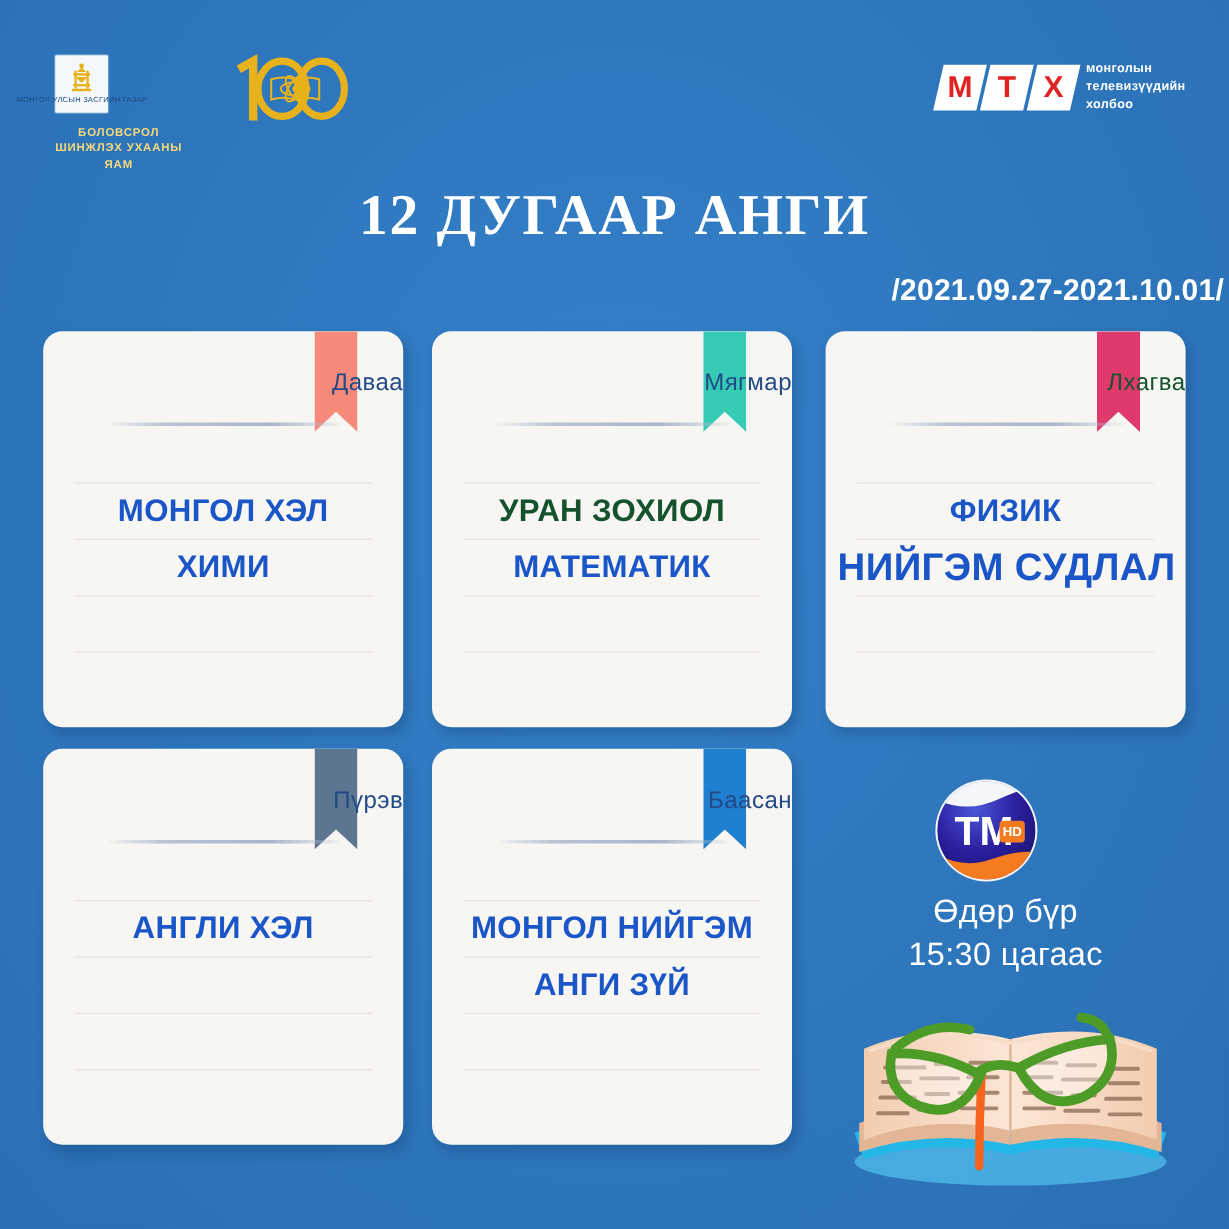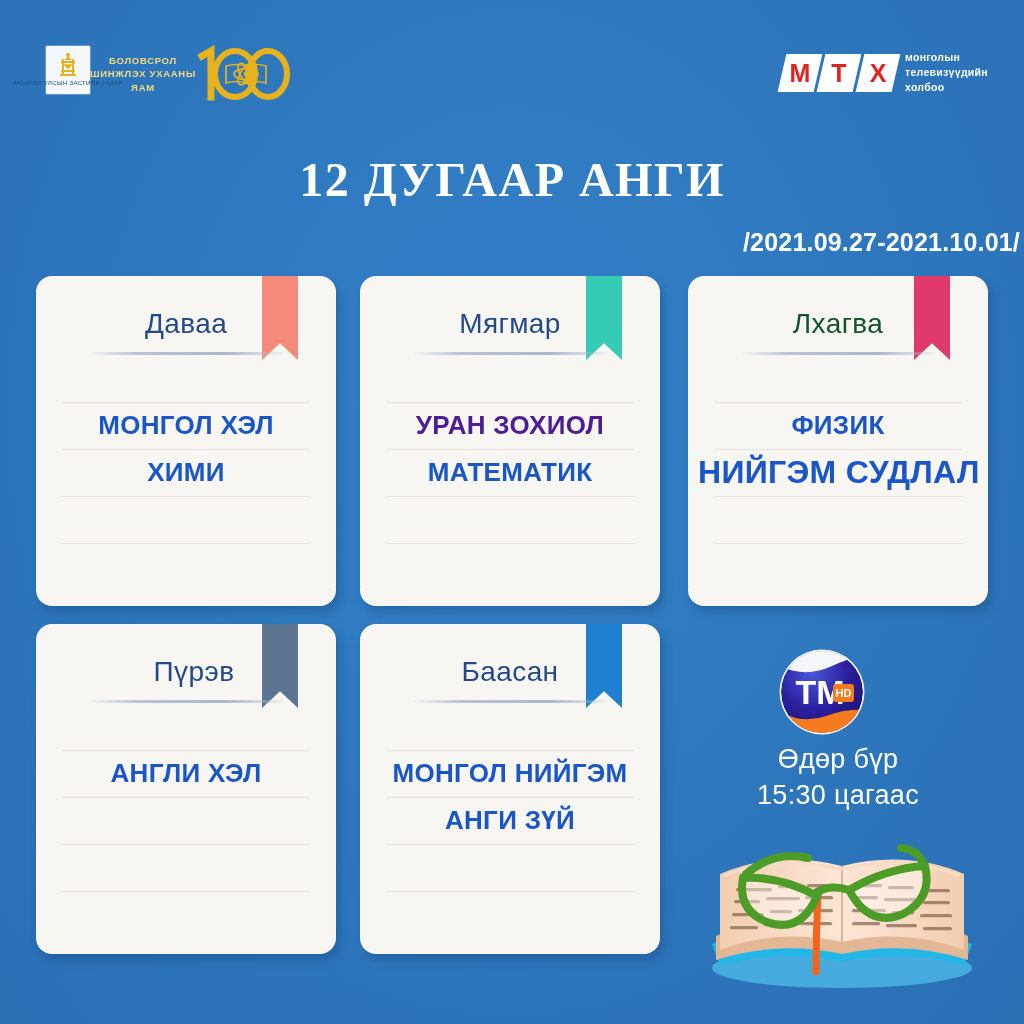--- a/index.html
+++ b/index.html
@@ -6,21 +6,21 @@
   body{
     width:1024px;height:1024px;overflow:hidden;
     background:#2e77bd;
     font-family:"Liberation Sans","DejaVu Sans",sans-serif;
     position:relative;
   }
   .stage{position:absolute;inset:0;width:1024px;height:1024px;
     background:radial-gradient(ellipse at 50% 40%, #3480c9 0%, #2e77bd 55%, #2a6fb4 100%);}
 
   
-  .hdr-left{position:absolute;left:46px;top:46px;display:flex;align-items:flex-end;}
+  .hdr-left{position:absolute;left:46px;top:46px;display:flex;align-items:flex-start;gap:10px;flex-direction:column;}
   .minemblem{width:44px;height:48px;background:#f4f7fb;border-radius:1px;
     display:flex;flex-direction:column;align-items:center;justify-content:center;gap:2px;
     box-shadow:0 0 0 1px rgba(255,255,255,.25);}
   .soyombo{width:20px;height:26px;position:relative;}
   .soyombo i{position:absolute;background:#e8b21c;}
   .s-top{left:8px;top:0;width:4px;height:4px;border-radius:50%;}
   .s-fire{left:6px;top:3px;width:8px;height:4px;clip-path:polygon(50% 0,100% 100%,0 100%);}
   .s-bar1{left:3px;top:8px;width:14px;height:2px;}
   .s-tri{left:5px;top:11px;width:10px;height:5px;clip-path:polygon(50% 100%,100% 0,0 0);}
   .s-bar2{left:3px;top:17px;width:14px;height:2px;}
@@ -56,22 +56,22 @@
   .card.c3{left:688px;top:276px;width:300px;}
   .card.c4{left:36px;top:624px;}
   .card.c5{left:360px;top:624px;}
 
   .ribbon{position:absolute;top:0;width:36px;height:84px;}
   .ribbon .body{position:absolute;inset:0;
     clip-path:polygon(0 0,100% 0,100% 100%,50% 80%,0 100%);}
   .c1 .ribbon{right:38px;} .c2 .ribbon{right:38px;} .c3 .ribbon{right:38px;}
   .c4 .ribbon{right:38px;} .c5 .ribbon{right:38px;}
 
-  .dayname{position:absolute;left:0;right:0;top:32px;text-align:center;
-    color:#234a86;font-size:28px;letter-spacing:.4px;}
+  .dayname{position:absolute;left:0;right:0;top:32px;text-align:right;
+    color:#234a86;font-size:20px;letter-spacing:.4px;}
   .dayrule{position:absolute;left:52px;width:196px;top:76px;height:3px;
     background:linear-gradient(to right,rgba(190,200,215,0) 0%,#b9c3d4 25%,#aab6cb 70%,rgba(190,200,215,.1) 100%);
     border-radius:2px;}
 
   .lines{position:absolute;left:26px;right:26px;top:126px;}
   .lines .ln{height:1px;background:#e6e4dd;margin-bottom:46px;}
   .lines .ln:last-child{margin-bottom:0;}
 
   .subjects{position:absolute;left:10px;right:10px;top:126px;}
   .subj{height:47px;line-height:47px;text-align:center;
@@ -176,21 +176,21 @@
     </div>
     <div class="dayname" style="color: rgb(35, 74, 134);">Мягмар</div>
     <div class="dayrule"></div>
     <div class="lines">
       <div class="ln"></div>
         <div class="ln"></div>
         <div class="ln"></div>
         <div class="ln"></div>
     </div>
     <div class="subjects">
-      <div class="subj" style="color: #4c1d95;">УРАН ЗОХИОЛ</div>
+      <div class="subj" style="color: #14532d;">УРАН ЗОХИОЛ</div>
       <div class="subj" style="color: rgb(27, 86, 200);">МАТЕМАТИК</div>
     </div>
   </div>
 
   <div class="card c3" style="background: rgb(247, 246, 242);">
     <div class="ribbon">
       <div class="body" style="background: rgb(224, 58, 109);"></div>
     </div>
     <div class="dayname" style="color: #14532d;">Лхагва</div>
     <div class="dayrule"></div>

